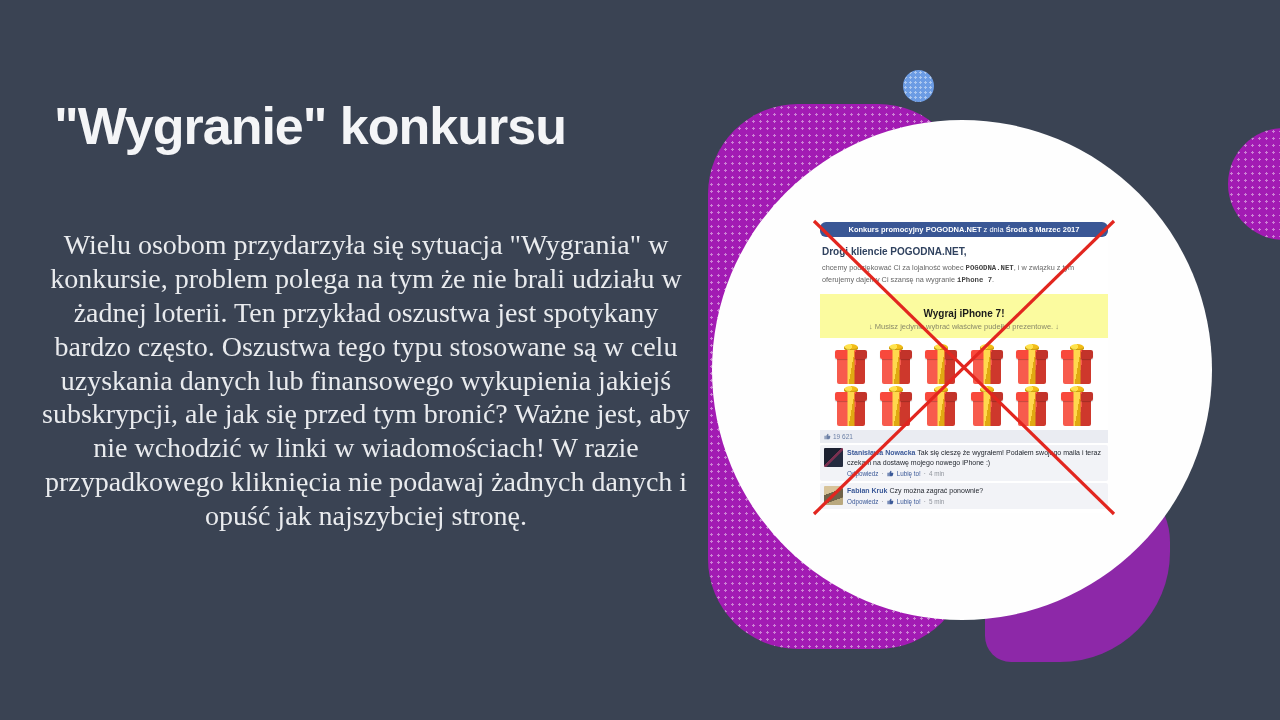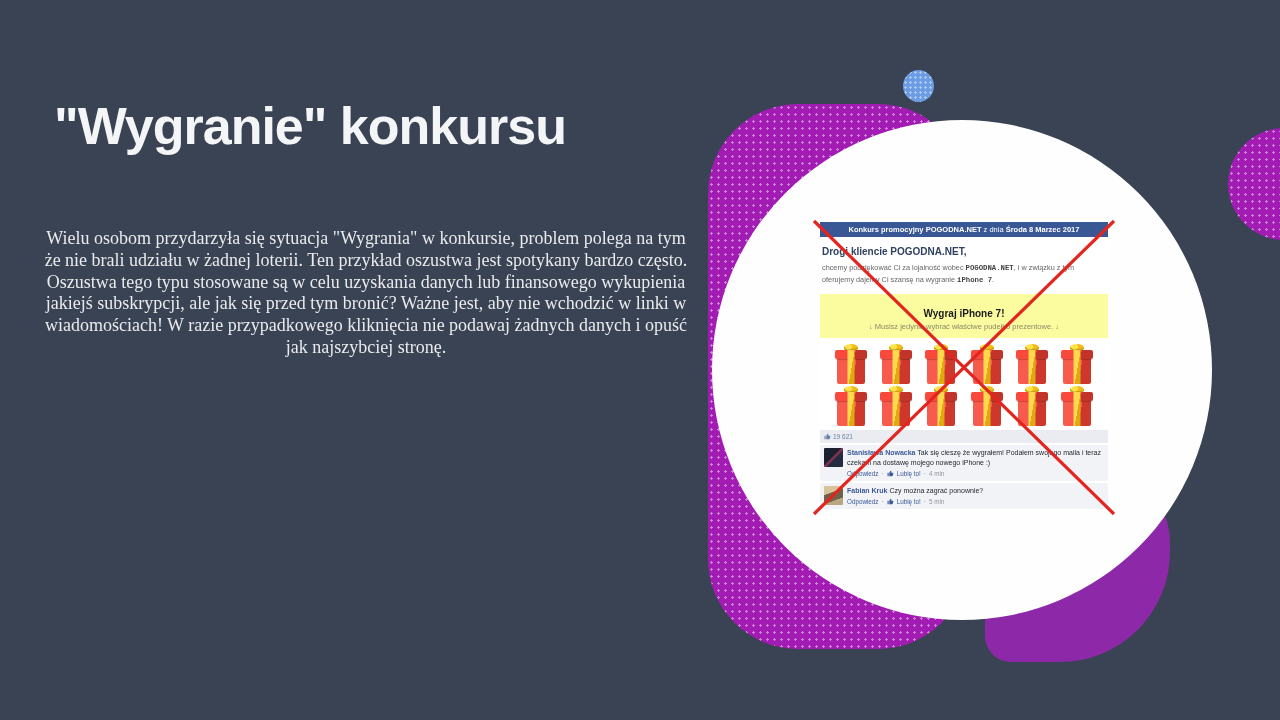--- a/index.html
+++ b/index.html
@@ -18,27 +18,27 @@
              border-radius:20px 70px 110px 26px;}
   .deco-blue{position:absolute;left:903px;top:70px;width:31px;height:32px;border-radius:50%;
              background-color:var(--blue-dot,#6c9ce4);background-size:5px 5px;}
   .white-circle{position:absolute;left:712px;top:120px;width:500px;height:500px;border-radius:50%;
                 background:#fefefe;}
 
   
   .title{position:absolute;left:54px;top:96px;margin:0;color:#f4f5f7;
          font-size:52px;font-weight:bold;letter-spacing:-1px;}
   .body-text{position:absolute;left:40px;top:228px;width:652px;margin:0;text-align:center;
-             font-family:"Liberation Serif",serif;font-size:18px;line-height:1.21;color:#e9ebee;}
+             font-family:"Liberation Serif",serif;font-size:28px;line-height:1.21;color:#e9ebee;}
 
   
   .scam{position:absolute;left:820px;top:222px;width:288px;height:291px;background:#fff;
         font-family:"Liberation Sans",sans-serif;color:#333;-webkit-text-size-adjust:none;}
   .fb-header{height:15px;line-height:15px;background:var(--fb-blue,#3a5795);color:#fff;
-             text-align:center;font-size:7.5px;white-space:nowrap;}
+             text-align:center;font-size:7.5px;white-space:nowrap;border-radius:6px;}
   .fb-header .b{font-weight:bold;}
   .greeting{margin:9px 2px 0;font-size:10px;font-weight:bold;color:#30425f;}
   .intro{margin:5px 2px 0;font-size:7.3px;line-height:1.55;color:#666;}
   .intro .b{font-weight:bold;color:#444;font-family:Liberation Mono, monospace;}
   .banner{margin-top:7px;height:44px;background:var(--banner-yellow,#fbfb9f);text-align:center;}
   .banner .headline{padding-top:14px;font-size:10px;font-weight:bold;color:#1a1a1a;}
   .banner .subline{margin-top:3px;font-size:7.5px;color:#8a8a6a;}
 
   .gift-grid{margin:6px 8px 0;display:grid;grid-template-columns:repeat(6,1fr);
              row-gap:2px;justify-items:center;}

